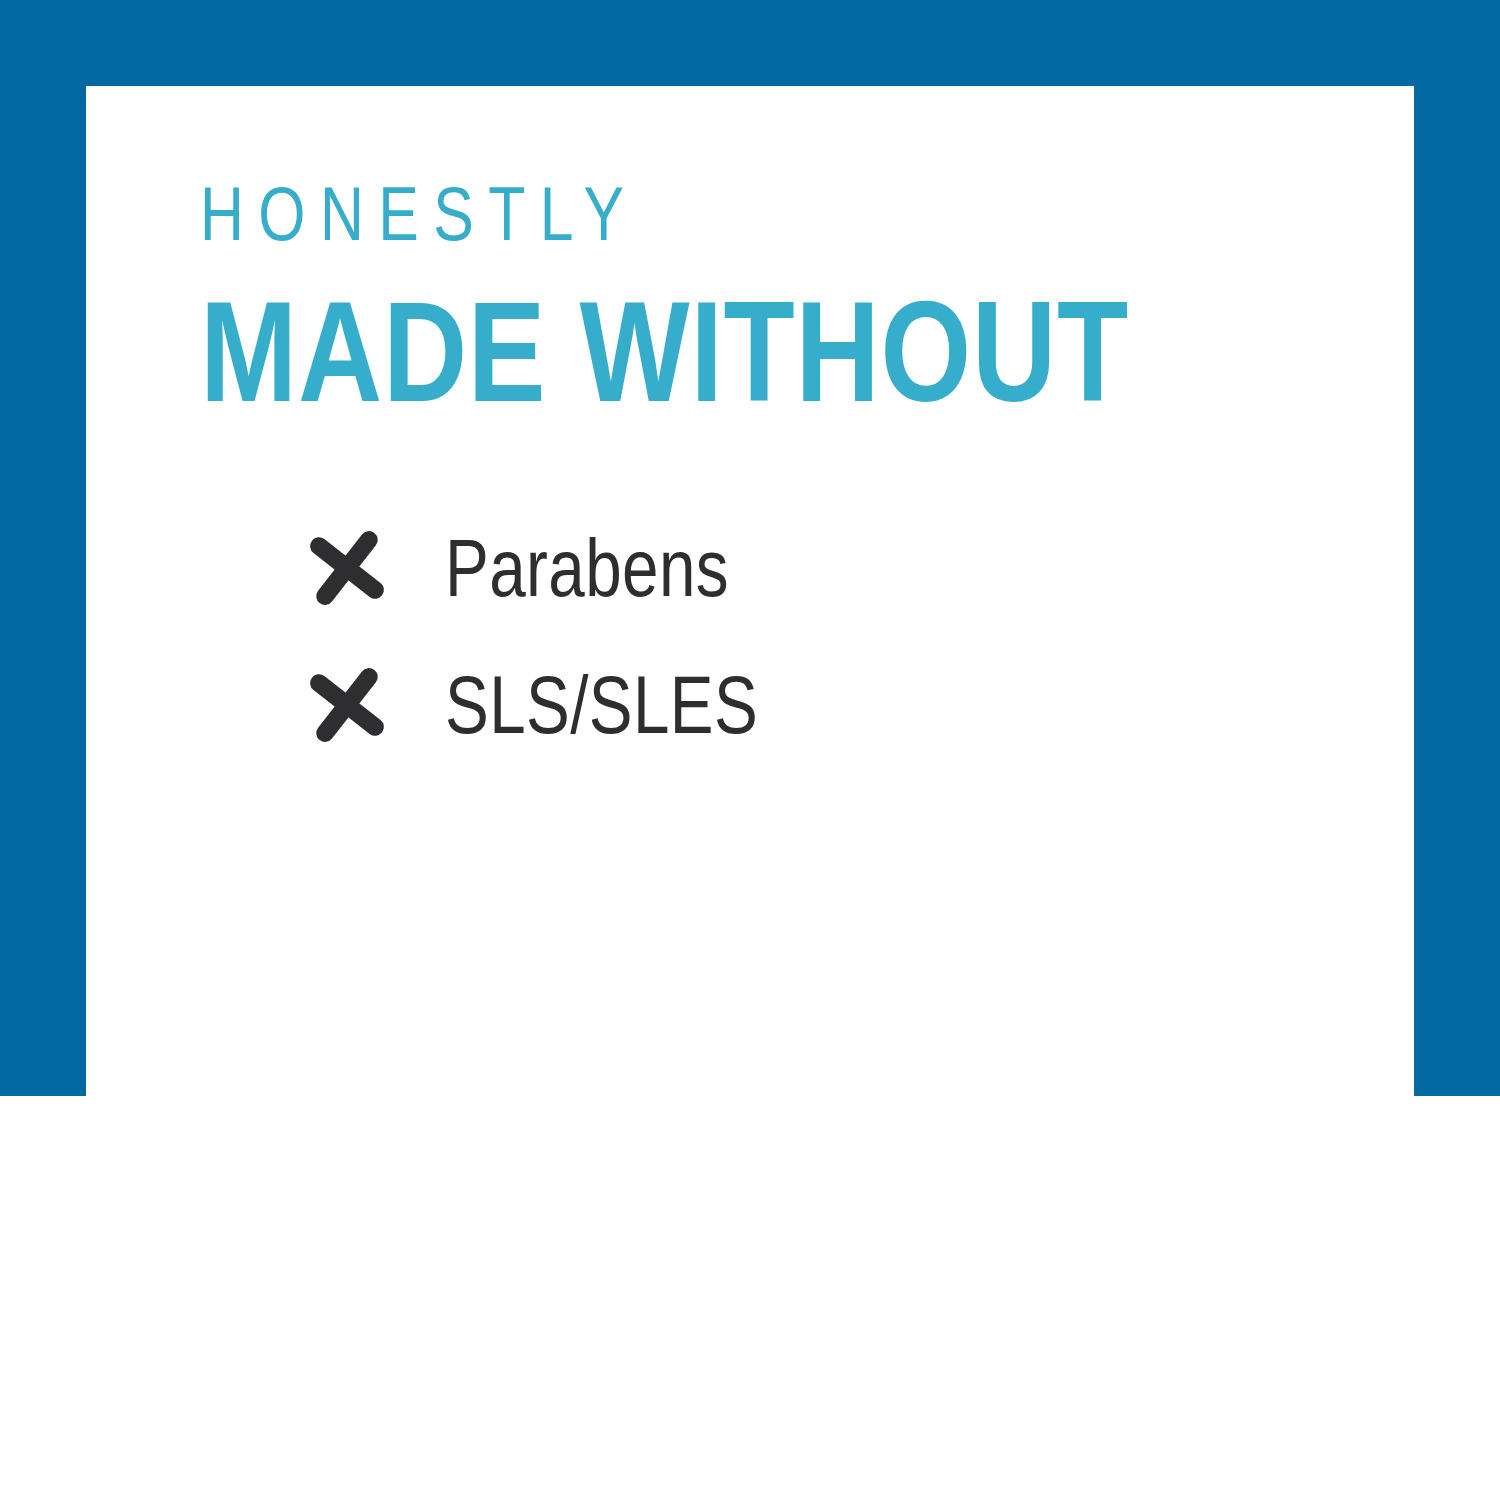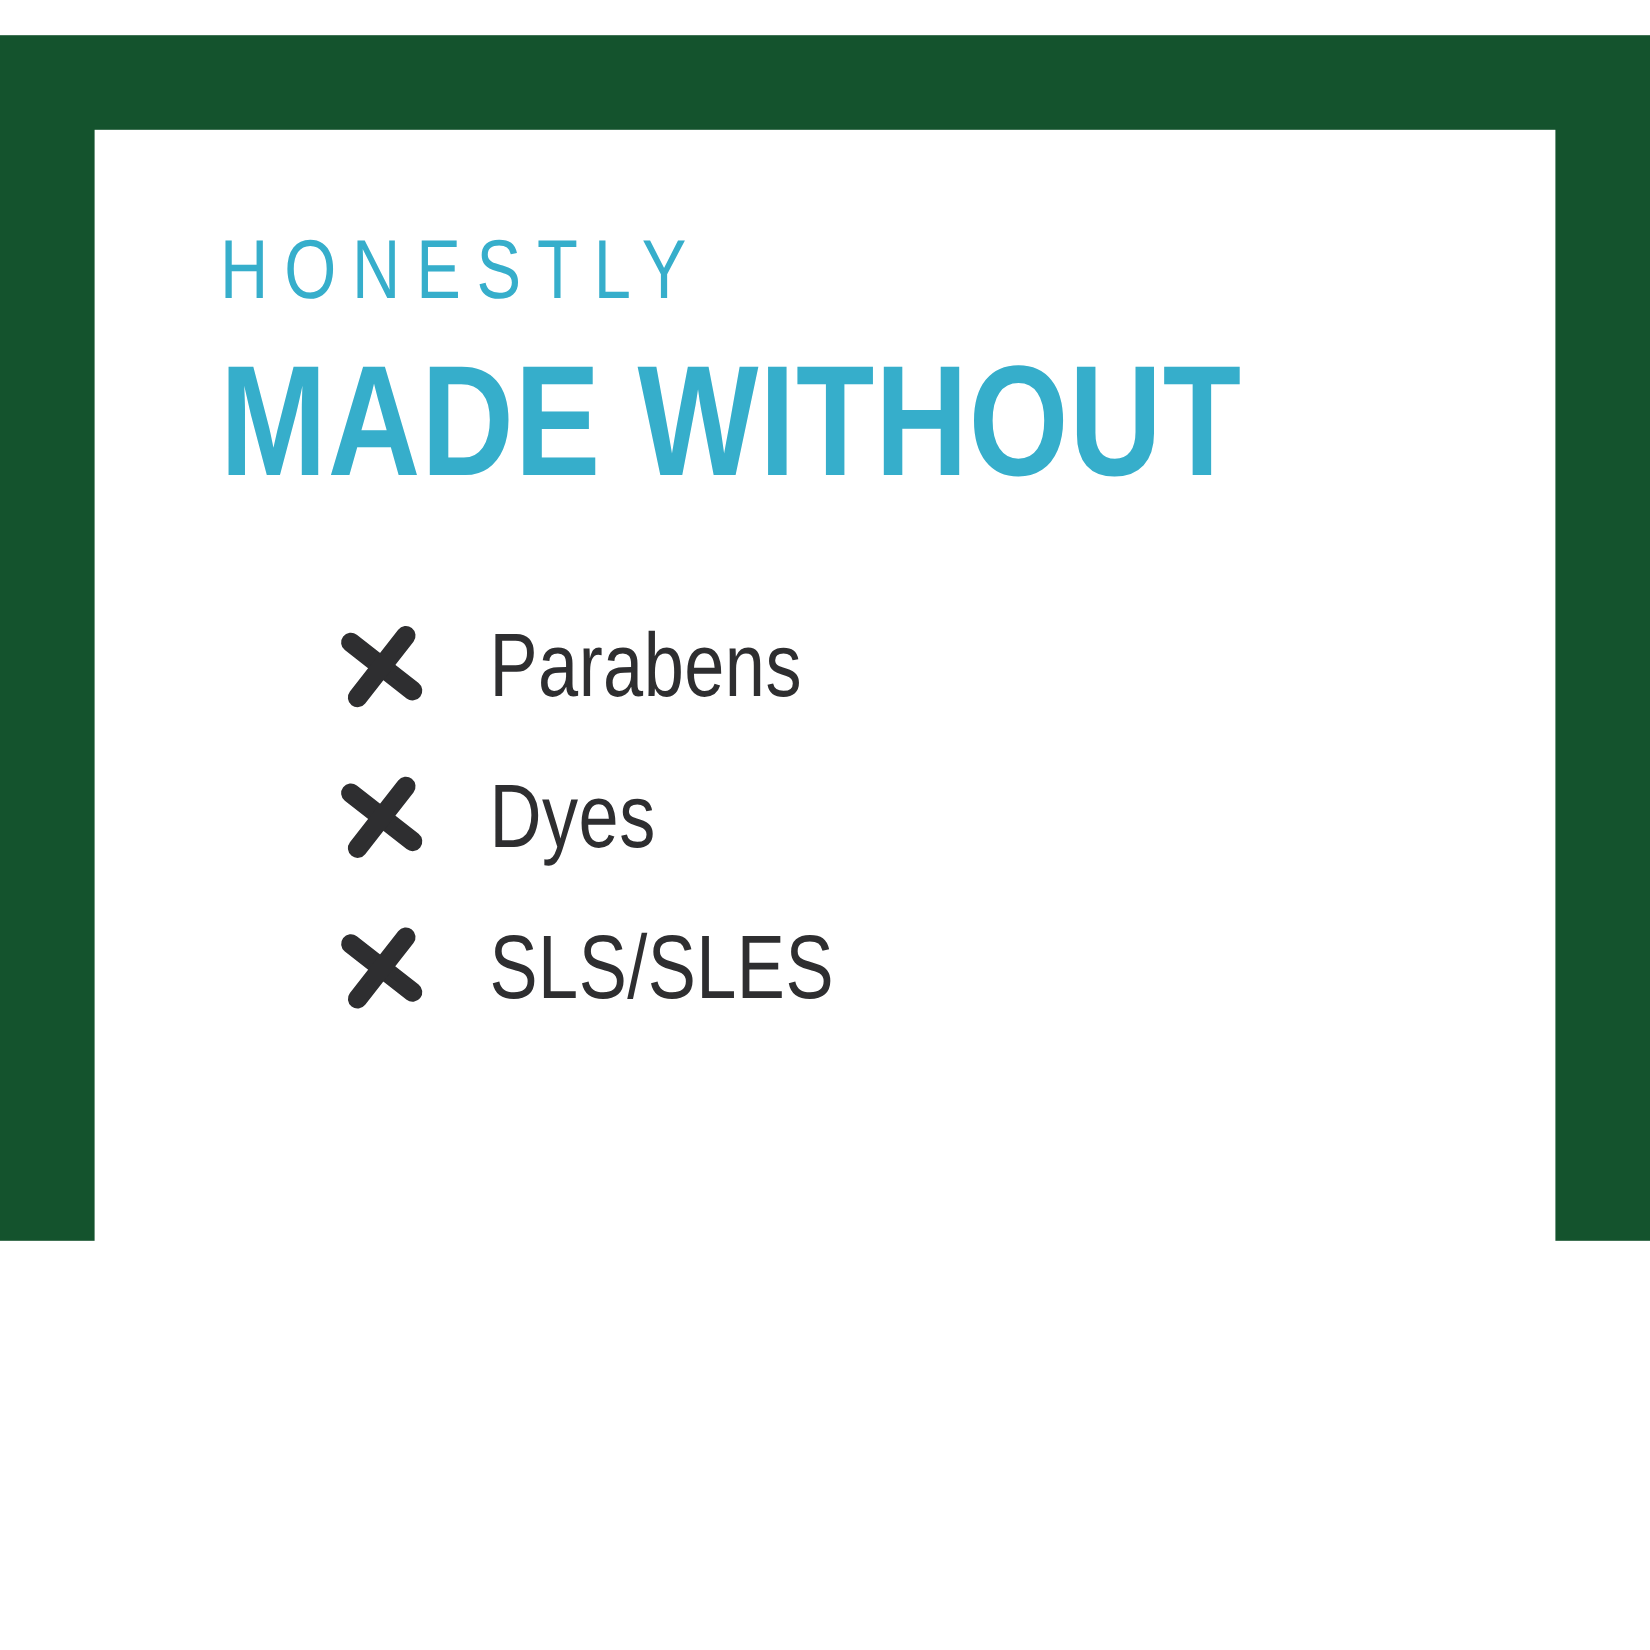--- a/index.html
+++ b/index.html
@@ -10,23 +10,22 @@
     width: 1500px;
     height: 1500px;
     overflow: hidden;
     font-family: "Liberation Sans", sans-serif;
   }
 
   .canvas {
     position: relative;
     width: 1500px;
     height: 1096px;
-    background: #14532d;
+    background: #0369a1;
     box-sizing: border-box;
-    margin-top: 32px;
   }
 
   .panel {
     position: absolute;
     left: 86px;
     top: 86px;
     width: 1328px;
     height: 1328px;
     background: #ffffff;
     box-sizing: border-box;
@@ -75,21 +74,21 @@
     left: 219px;          
     top: 440px;           
     width: 1060px;
     margin: 0;
     padding: 0;
     list-style: none;
   }
 
   .avoid-row {
     display: flex;
-    align-items: flex-end;
+    align-items: flex-start;
     height: 90px;
     margin-bottom: 47px;
   }
   .avoid-row:last-child { margin-bottom: 0; }
 
   .x-mark {
     flex: 0 0 auto;
     width: 84px;
     height: 84px;
     display: block;
@@ -126,29 +125,20 @@
         <svg class="x-mark" viewBox="0 0 100 100" aria-hidden="true">
           <g transform="rotate(-7 50 50)" fill="none" stroke="#2e2e30" stroke-linecap="round">
             <line x1="20" y1="20" x2="80" y2="80" stroke-width="21"></line>
             <line x1="80" y1="20" x2="20" y2="80" stroke-width="21"></line>
           </g>
         </svg>
         <span class="avoid-label">Parabens</span>
       </li>
 
 
-      <li class="avoid-row">
-        <svg class="x-mark" viewBox="0 0 100 100" aria-hidden="true">
-          <g transform="rotate(-7 50 50)" fill="none" stroke="#2e2e30" stroke-linecap="round">
-            <line x1="20" y1="20" x2="80" y2="80" stroke-width="21"></line>
-            <line x1="80" y1="20" x2="20" y2="80" stroke-width="21"></line>
-          </g>
-        </svg>
-        <span class="avoid-label">Dyes</span>
-      </li>
 
 
       <li class="avoid-row">
         <svg class="x-mark" viewBox="0 0 100 100" aria-hidden="true">
           <g transform="rotate(-7 50 50)" fill="none" stroke="#2e2e30" stroke-linecap="round">
             <line x1="20" y1="20" x2="80" y2="80" stroke-width="21"></line>
             <line x1="80" y1="20" x2="20" y2="80" stroke-width="21"></line>
           </g>
         </svg>
         <span class="avoid-label">SLS/SLES</span>

